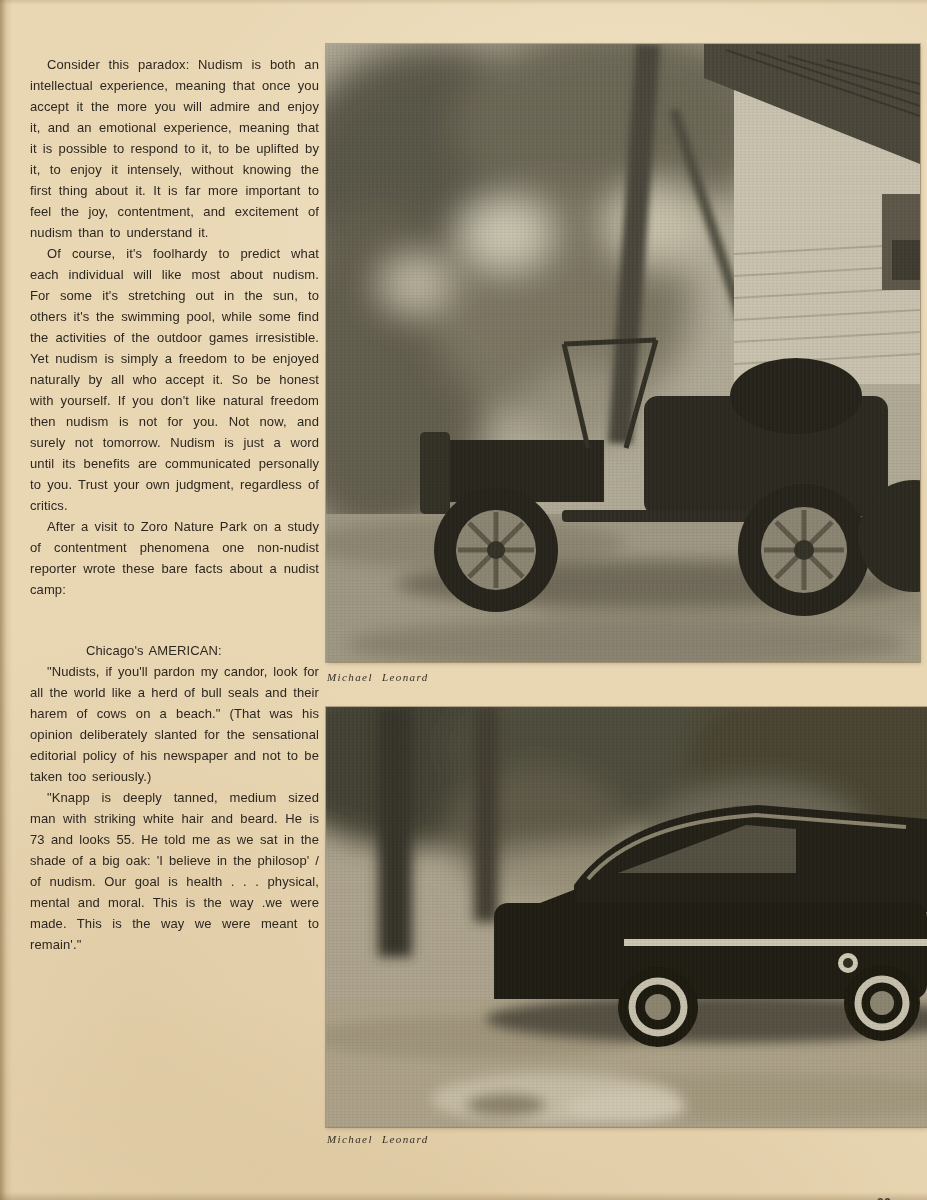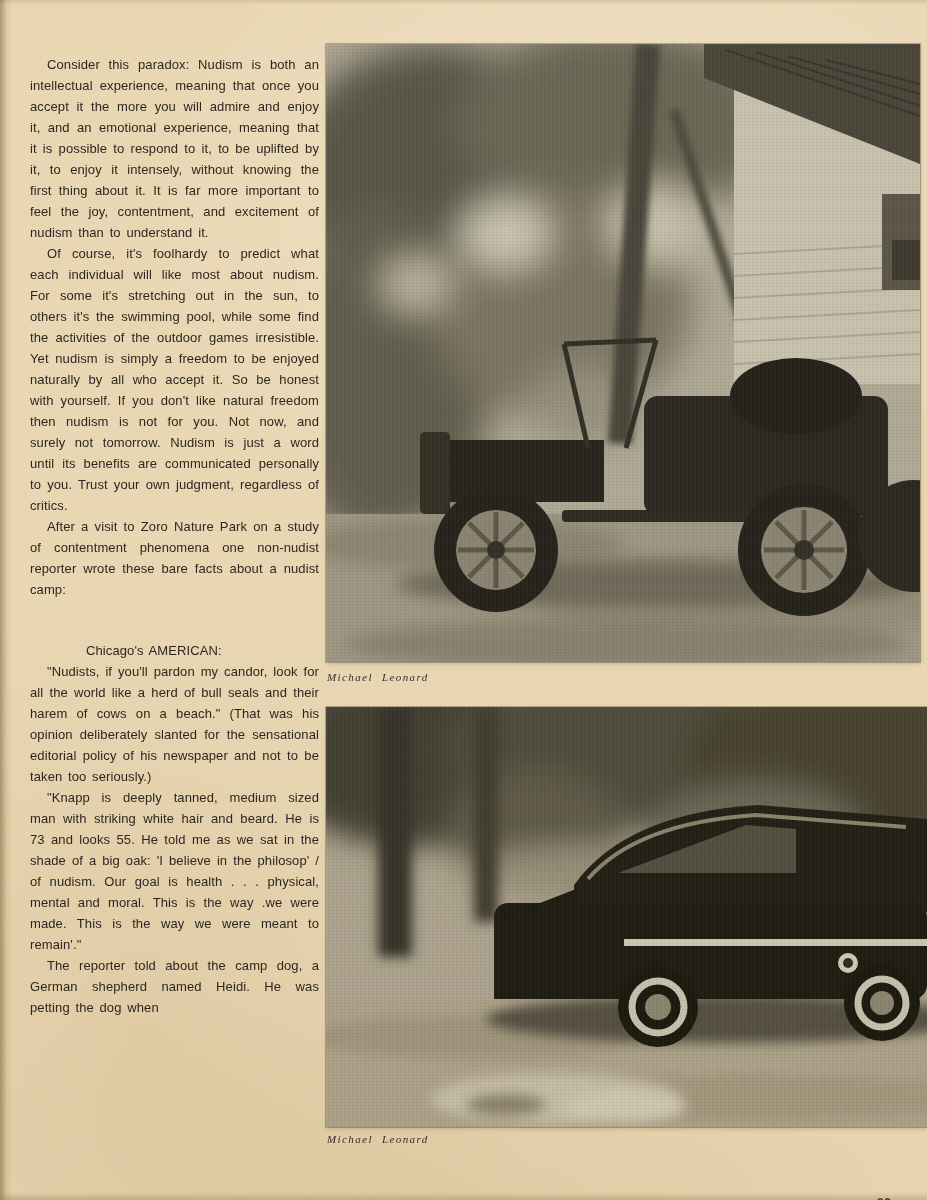--- a/index.html
+++ b/index.html
@@ -74,21 +74,20 @@
   <div class="edge-top"></div>
   <div class="edge-bottom"></div>
 
   <div class="text-column">
     <p>Consider this paradox: Nudism is both an intellectual experience, meaning that once you accept it the more you will admire and enjoy it, and an emotional experience, meaning that it is possible to respond to it, to be uplifted by it, to enjoy it intensely, without knowing the first thing about it. It is far more important to feel the joy, contentment, and excitement of nudism than to understand it.</p>
     <p>Of course, it's foolhardy to predict what each individual will like most about nudism. For some it's stretching out in the sun, to others it's the swimming pool, while some find the activities of the outdoor games irresistible. Yet nudism is simply a freedom to be enjoyed naturally by all who accept it. So be honest with yourself. If you don't like natural freedom then nudism is not for you. Not now, and surely not tomorrow. Nudism is just a word until its benefits are communicated personally to you. Trust your own judgment, regardless of critics.</p>
     <p>After a visit to Zoro Nature Park on a study of contentment phenomena one non-nudist reporter wrote these bare facts about a nudist camp:</p>
     <p class="p-offset">Chicago's AMERICAN:</p>
     <p>"Nudists, if you'll pardon my candor, look for all the world like a herd of bull seals and their harem of cows on a beach." (That was his opinion deliberately slanted for the sensational editorial policy of his newspaper and not to be taken too seriously.)</p>
     <p>"Knapp is deeply tanned, medium sized man with striking white hair and beard. He is 73 and looks 55. He told me as we sat in the shade of a big oak: 'I believe in the philosop' / of nudism. Our goal is health . . . physical, mental and moral. This is the way .we were made. This is the way we were meant to remain'."</p>
-    <p>The reporter told about the camp dog, a German shepherd named Heidi. He was petting the dog when</p>
   </div>
 
   <div class="photo photo-top">
     <svg viewBox="0 0 594 618" preserveAspectRatio="none">
       <defs>
         <filter id="b18" x="-40%" y="-40%" width="180%" height="180%">
             <feGaussianBlur stdDeviation="18"></feGaussianBlur>
           </filter>
         <filter id="b8" x="-40%" y="-40%" width="180%" height="180%">
             <feGaussianBlur stdDeviation="8"></feGaussianBlur>

